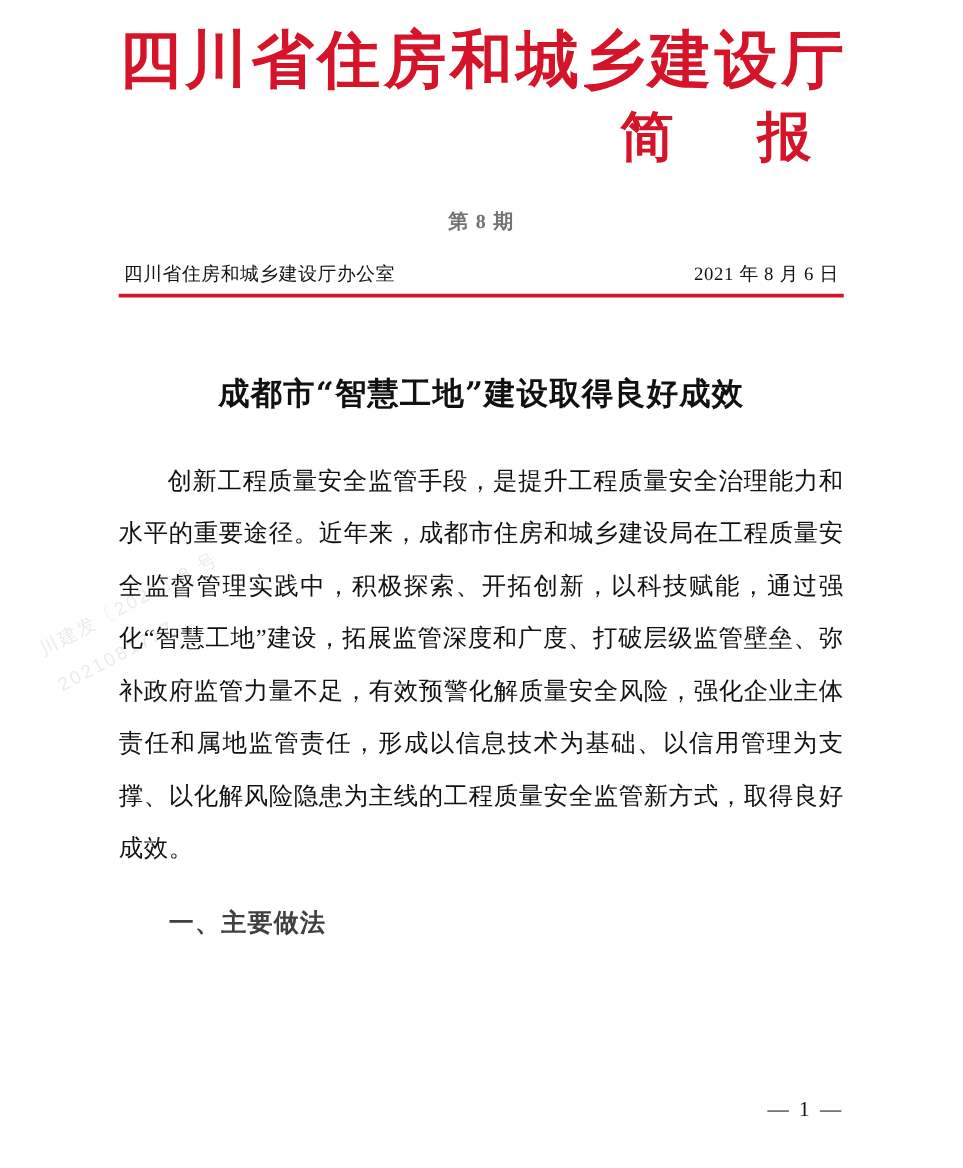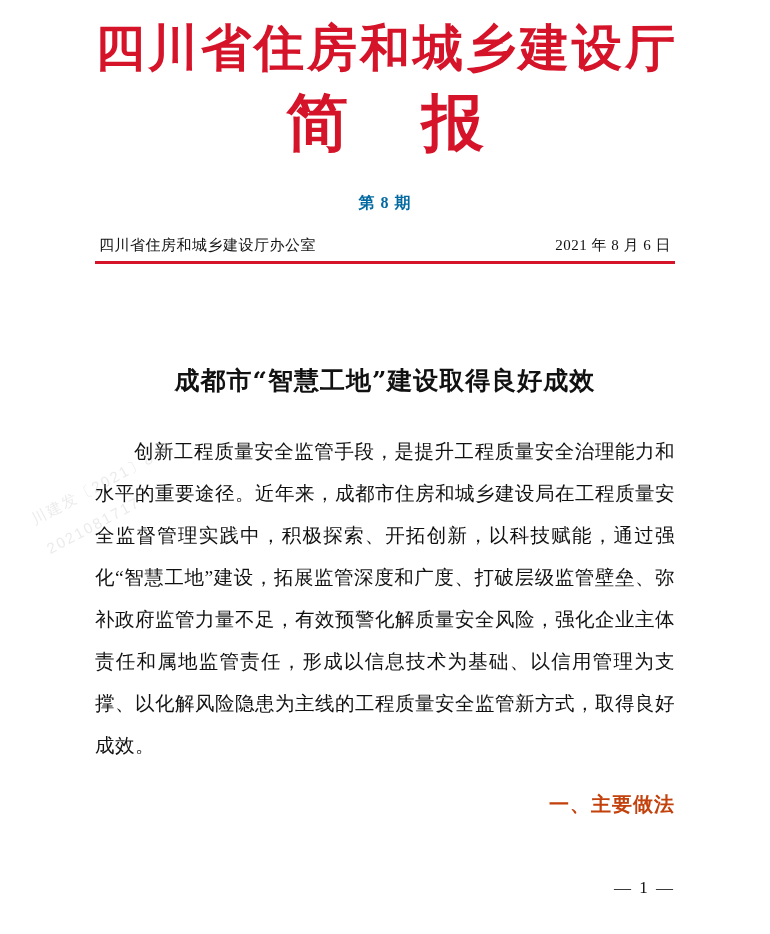--- a/index.html
+++ b/index.html
@@ -32,33 +32,34 @@
     font-weight: 700;
     font-size: 50px;
     letter-spacing: 3px;
     line-height: 1.18;
     white-space: nowrap;
   }
   .masthead-sub {
     color: #d5142a;
     font-family: "DejaVu Serif", serif;
     font-weight: 700;
-    font-size: 62px;
+    font-size: 43px;
     line-height: 1.35;
     letter-spacing: 26px;
     padding-left: 26px;
     margin-top: 4px;
+    text-align: right;
   }
   .issue-no {
     margin-top: 28px;
     text-align: center;
     font-family: "Liberation Serif", serif;
     font-weight: 700;
     font-size: 16px;
-    color: #0369a1;
+    color: #737373;
     letter-spacing: 1px;
   }
   
   .dateline {
     margin-top: 22px;
     display: flex;
     justify-content: space-between;
     align-items: flex-end;
     font-size: 15px;
     color: #111111;
@@ -68,21 +69,21 @@
   .dateline .office { letter-spacing: 0.5px; }
   .dateline .date { letter-spacing: 0.5px; }
   .rule-wrap { padding: 0 0px; }
   .rule-thick {
     height: 3px;
     background: #d5142a;
     width: 100%;
   }
   
   .article-title {
-    margin-top: 100px;
+    margin-top: 60px;
     text-align: center;
     font-family: "DejaVu Serif", serif;
     font-weight: 700;
     font-size: 25px;
     color: #111111;
     letter-spacing: 1px;
     white-space: nowrap;
   }
   .body-text {
     margin-top: 34px;
@@ -93,24 +94,23 @@
     text-align: justify;
     text-justify: inter-ideograph;
     letter-spacing: 0.5px;
   }
   .body-text p { margin: 0; text-indent: 2em; }
   .section-head {
     margin-top: 24px;
     font-family: "DejaVu Serif", serif;
     font-weight: 700;
     font-size: 20px;
-    color: #c2410c;
+    color: #404040;
     text-indent: 2em;
     letter-spacing: 1px;
-    text-align: right;
   }
   
   .footer {
     position: absolute;
     right: 95px;
     bottom: 36px;
     font-family: "Liberation Serif", serif;
     font-size: 17px;
     color: #111111;
     letter-spacing: 2px;

